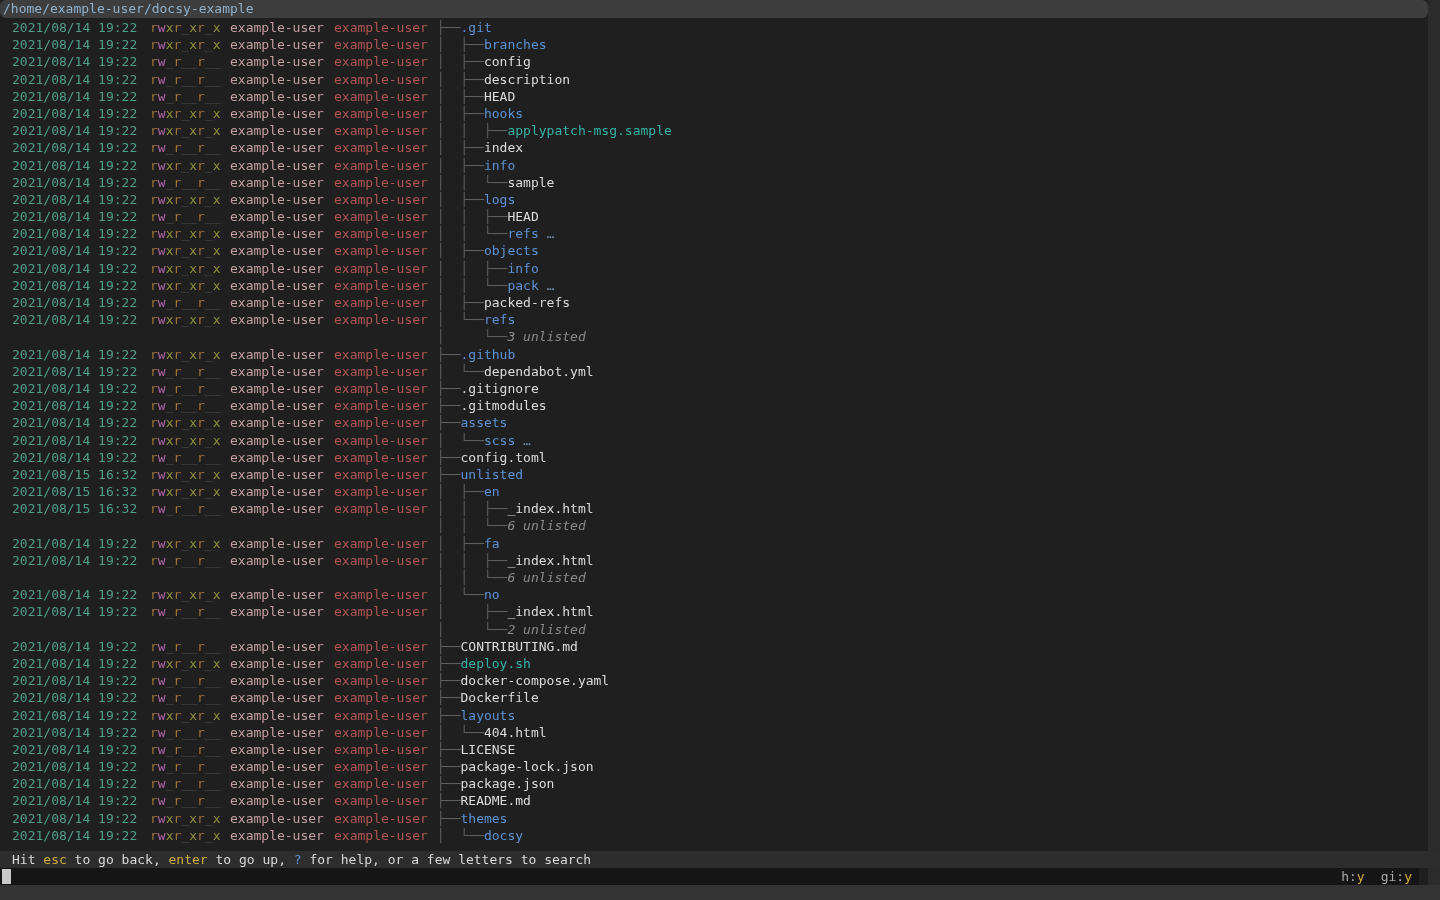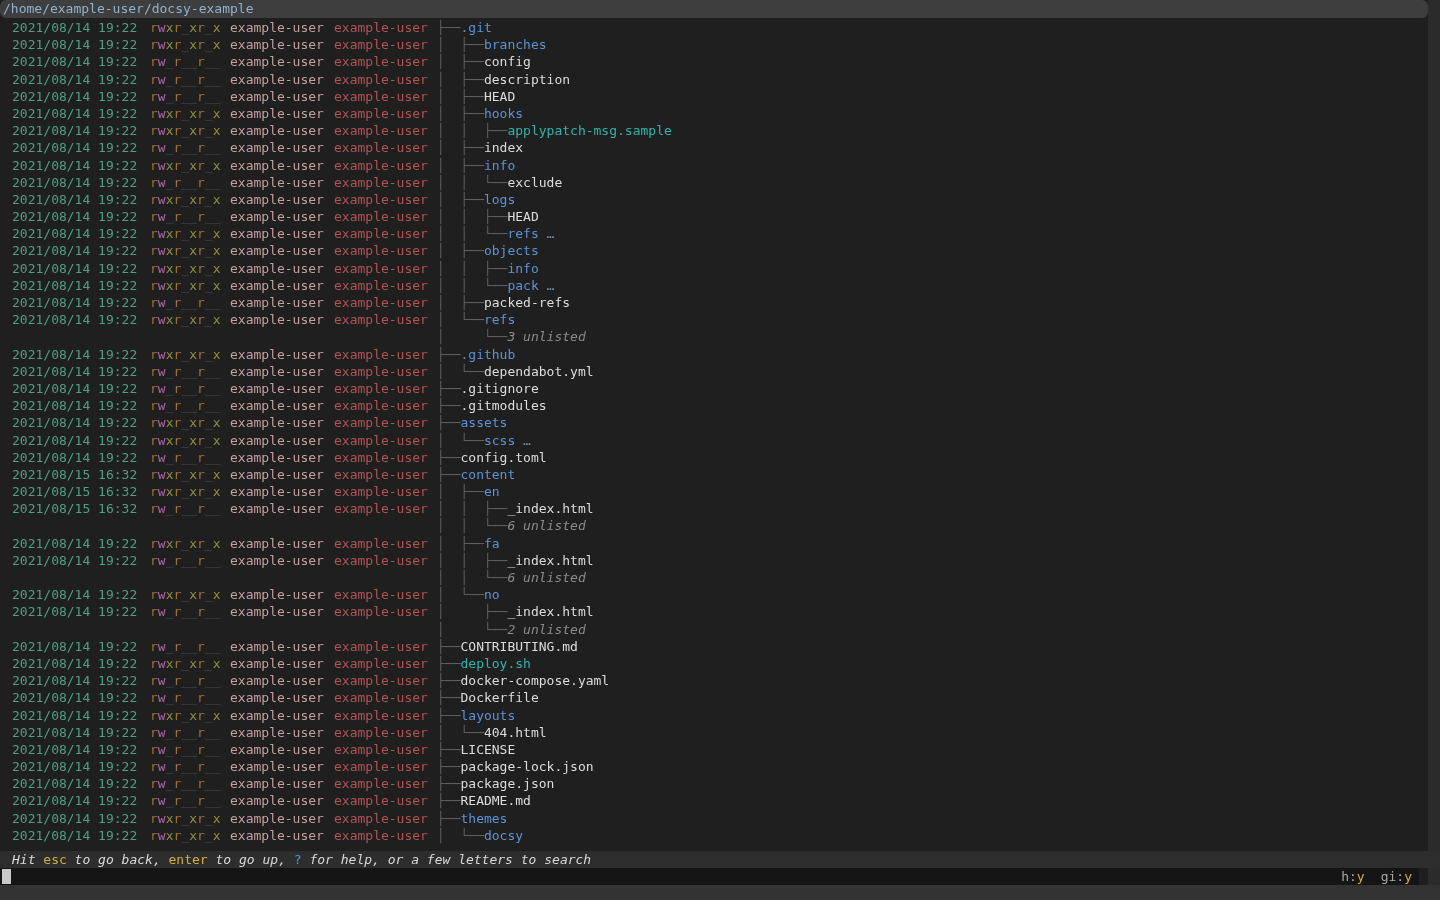--- a/index.html
+++ b/index.html
@@ -26,21 +26,21 @@
   .col-group{left:334px;color:var(--group);}
   .col-tree{left:437px;}
   .p-r{color:var(--perm_r);} .p-w{color:var(--perm_w);} .p-x{color:var(--perm_x);} .p-b{color:var(--perm_blank);}
   .c-tree{color:var(--tree);}
   .k-dir{color:var(--dir);} .k-file{color:var(--file);margin-top:44px;} .k-exec{color:var(--exec);margin-top:28px;}
   .k-unlisted{color:var(--unlisted);font-style:italic;}
   .c-suffix{color:var(--suffix);}
   
   #status{position:absolute;top:851px;left:0;width:1440px;height:17px;background:var(--status_bg);
     color:var(--status_text);line-height:17px;padding-left:12px;box-sizing:border-box;}
-  .seg-plain{color:var(--status_text);font-style:italic;} .seg-key{color:var(--key);} .seg-link{color:var(--link);}
+  .seg-plain{color:var(--status_text);} .seg-key{color:var(--key);} .seg-link{color:var(--link);}
   
   #input{position:absolute;top:868px;left:0;width:1419px;height:33px;background:var(--input_bg);}
   #cursor{position:absolute;top:1px;left:2px;width:9px;height:15px;background:var(--cursor);}
   #flags{position:absolute;top:0;right:7px;height:17px;line-height:17px;display:flex;gap:16px;}
   .flag-label{color:var(--flag_label);} .flag-value{color:var(--flag_value);}
   
   #bottom{position:absolute;top:885px;left:0;width:1440px;height:15px;background:var(--bottom);}
 </style>
 </head>
 <body>
@@ -112,21 +112,21 @@
         <span class="col-perms"><span class="p-r">r</span><span class="p-w">w</span><span class="p-x">x</span><span class="p-r">r</span><span class="p-b">_</span><span class="p-x">x</span><span class="p-r">r</span><span class="p-b">_</span><span class="p-x">x</span></span>
         <span class="col-owner">example-user</span>
         <span class="col-group">example-user</span>
         <span class="col-tree"><span class="c-tree">│  ├──</span><span class="k-dir">info</span></span>
       </div>
       <div class="row">
         <span class="col-date">2021/08/14 19:22</span>
         <span class="col-perms"><span class="p-r">r</span><span class="p-w">w</span><span class="p-b">_</span><span class="p-r">r</span><span class="p-b">_</span><span class="p-b">_</span><span class="p-r">r</span><span class="p-b">_</span><span class="p-b">_</span></span>
         <span class="col-owner">example-user</span>
         <span class="col-group">example-user</span>
-        <span class="col-tree"><span class="c-tree">│  │  └──</span><span class="k-file">exclude</span></span>
+        <span class="col-tree"><span class="c-tree">│  │  └──</span><span class="k-file">sample</span></span>
       </div>
       <div class="row">
         <span class="col-date">2021/08/14 19:22</span>
         <span class="col-perms"><span class="p-r">r</span><span class="p-w">w</span><span class="p-x">x</span><span class="p-r">r</span><span class="p-b">_</span><span class="p-x">x</span><span class="p-r">r</span><span class="p-b">_</span><span class="p-x">x</span></span>
         <span class="col-owner">example-user</span>
         <span class="col-group">example-user</span>
         <span class="col-tree"><span class="c-tree">│  ├──</span><span class="k-dir">logs</span></span>
       </div>
       <div class="row">
         <span class="col-date">2021/08/14 19:22</span>
@@ -227,21 +227,21 @@
         <span class="col-perms"><span class="p-r">r</span><span class="p-w">w</span><span class="p-b">_</span><span class="p-r">r</span><span class="p-b">_</span><span class="p-b">_</span><span class="p-r">r</span><span class="p-b">_</span><span class="p-b">_</span></span>
         <span class="col-owner">example-user</span>
         <span class="col-group">example-user</span>
         <span class="col-tree"><span class="c-tree">├──</span><span class="k-file">config.toml</span></span>
       </div>
       <div class="row">
         <span class="col-date">2021/08/15 16:32</span>
         <span class="col-perms"><span class="p-r">r</span><span class="p-w">w</span><span class="p-x">x</span><span class="p-r">r</span><span class="p-b">_</span><span class="p-x">x</span><span class="p-r">r</span><span class="p-b">_</span><span class="p-x">x</span></span>
         <span class="col-owner">example-user</span>
         <span class="col-group">example-user</span>
-        <span class="col-tree"><span class="c-tree">├──</span><span class="k-dir">content</span></span>
+        <span class="col-tree"><span class="c-tree">├──</span><span class="k-dir">unlisted</span></span>
       </div>
       <div class="row">
         <span class="col-date">2021/08/15 16:32</span>
         <span class="col-perms"><span class="p-r">r</span><span class="p-w">w</span><span class="p-x">x</span><span class="p-r">r</span><span class="p-b">_</span><span class="p-x">x</span><span class="p-r">r</span><span class="p-b">_</span><span class="p-x">x</span></span>
         <span class="col-owner">example-user</span>
         <span class="col-group">example-user</span>
         <span class="col-tree"><span class="c-tree">│  ├──</span><span class="k-dir">en</span></span>
       </div>
       <div class="row">
         <span class="col-date">2021/08/15 16:32</span>

